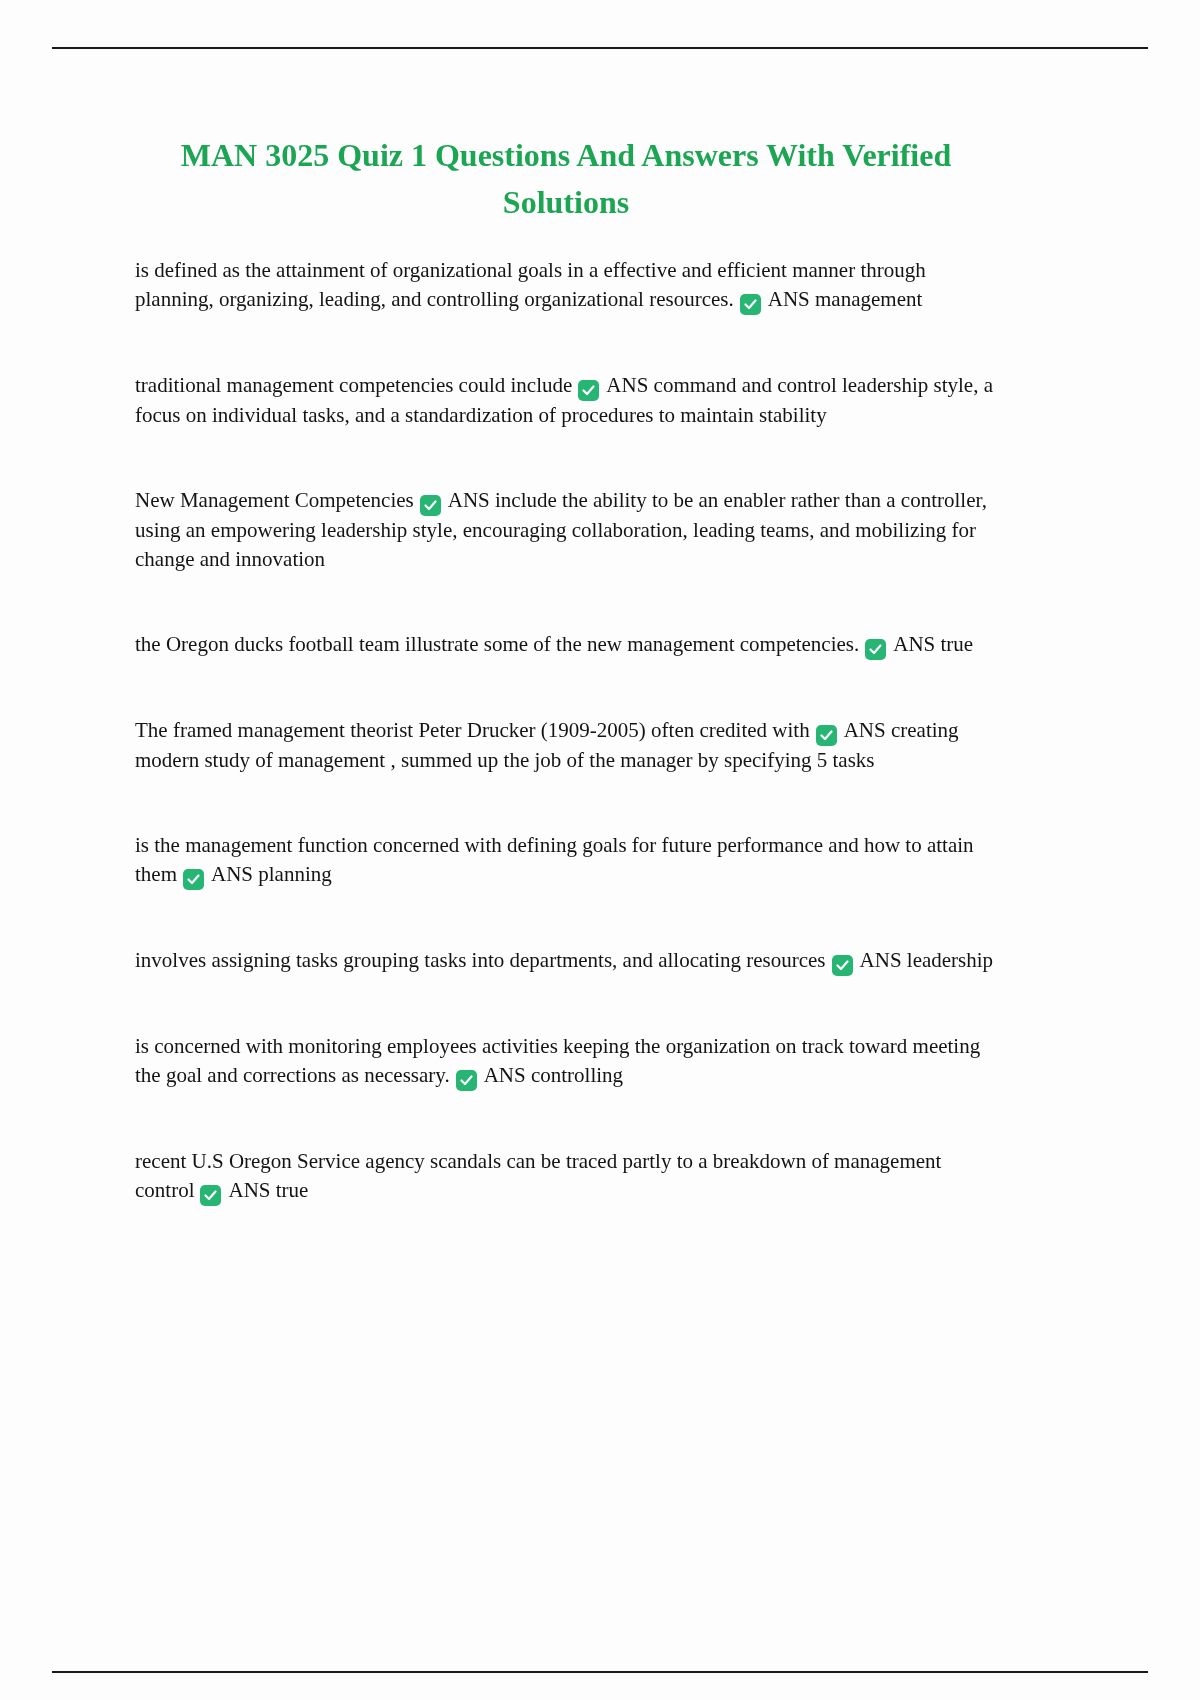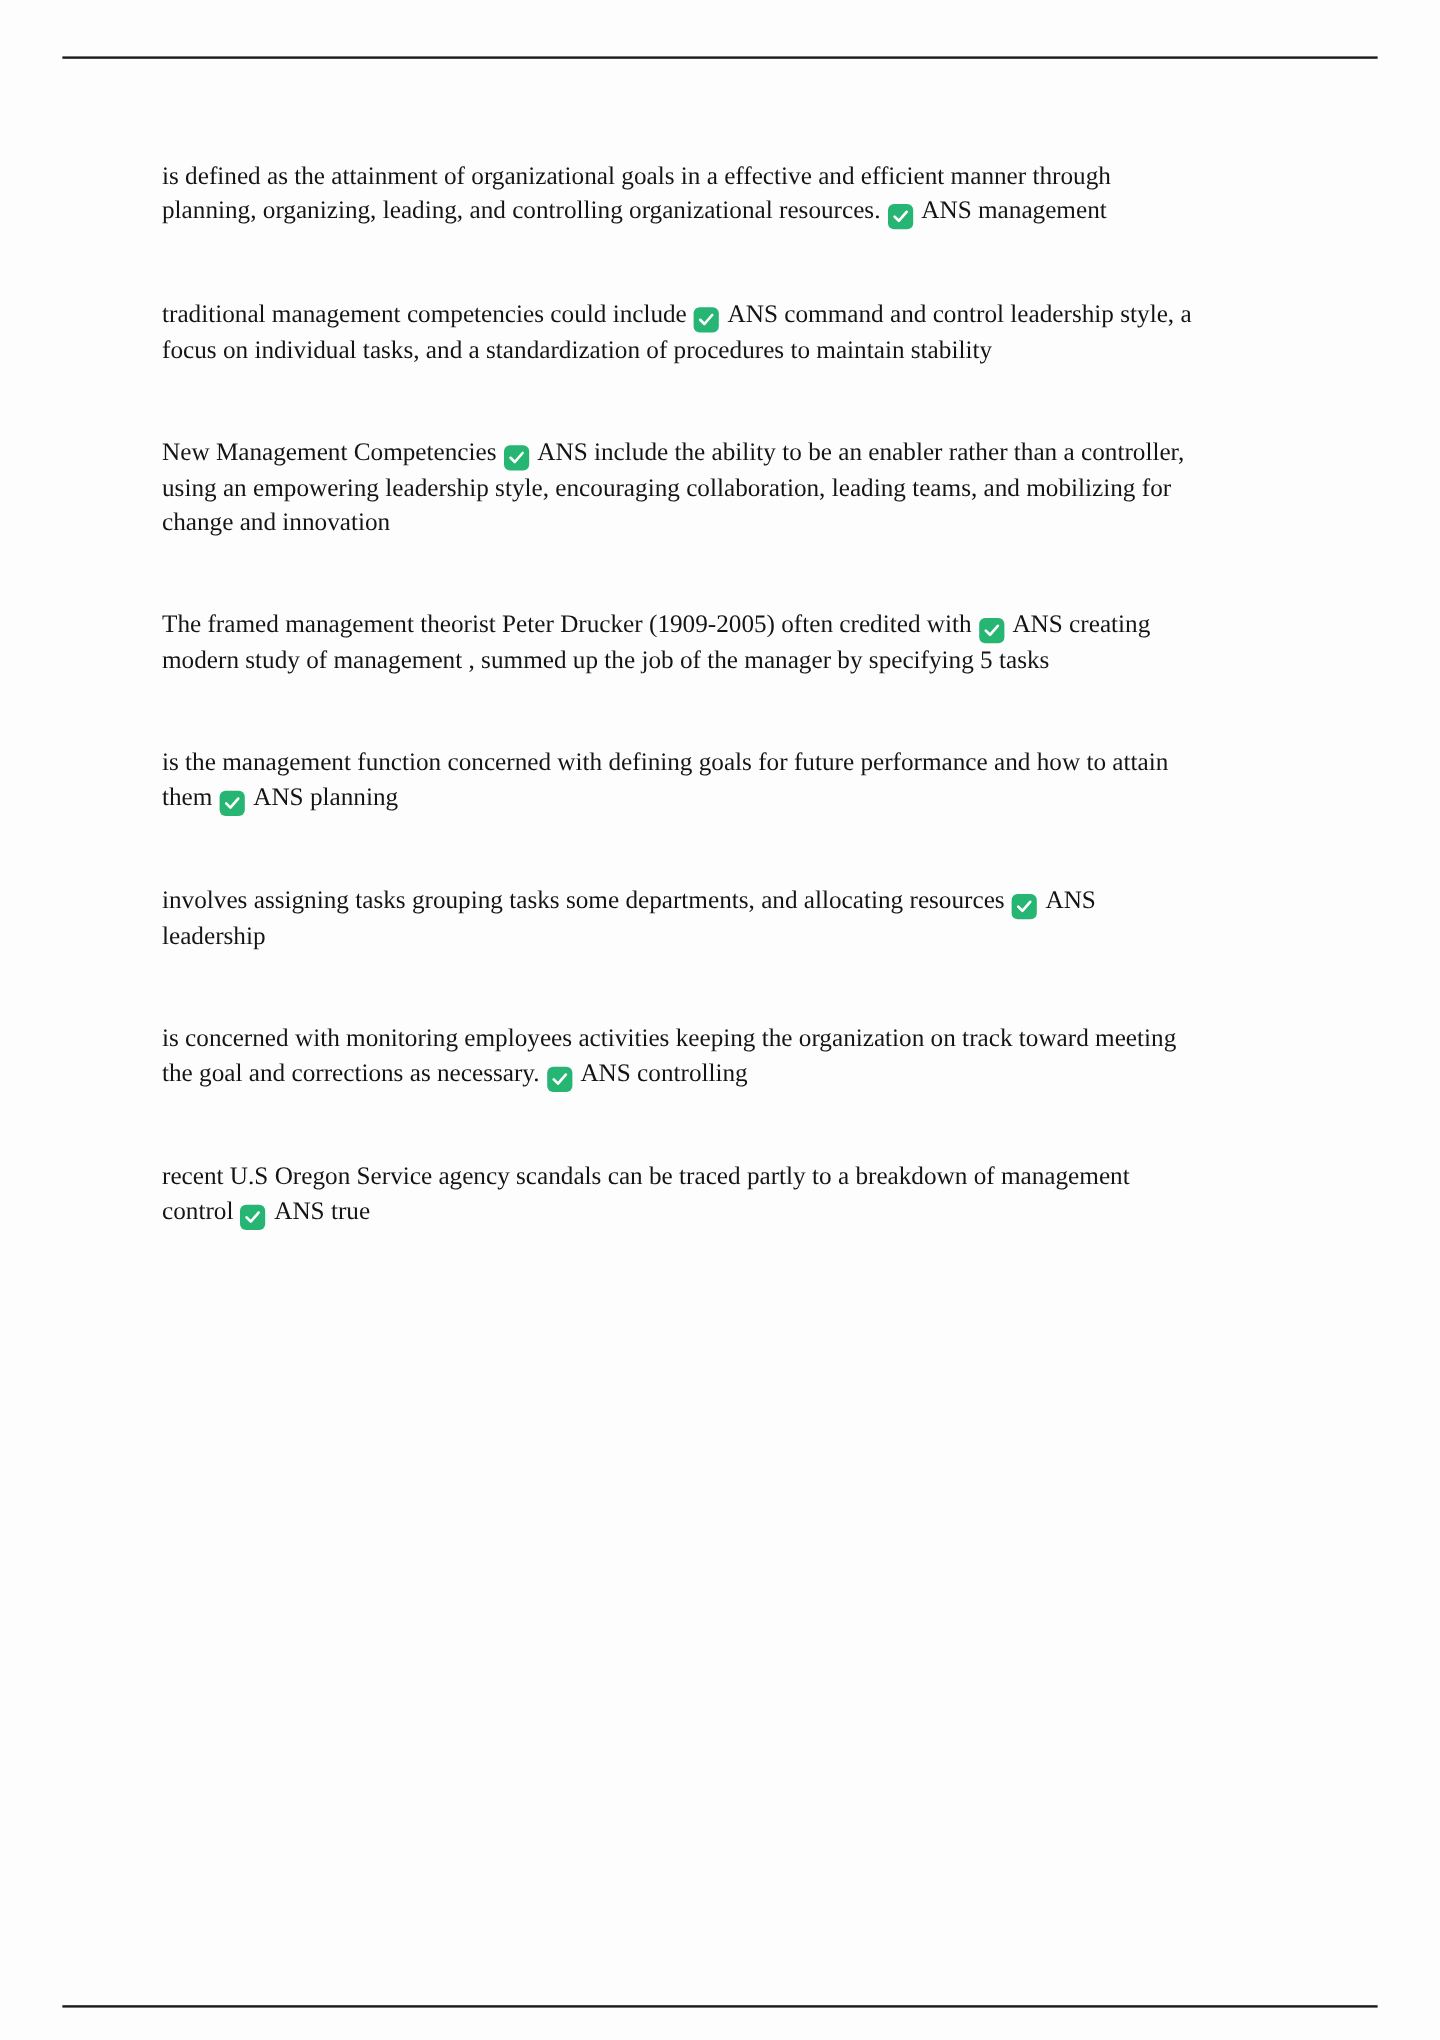--- a/index.html
+++ b/index.html
@@ -64,20 +64,21 @@
   }
   .check-badge svg { display: block; }
 </style>
 </head>
 <body>
 
 <div class="page-rule top"></div>
 <div class="page-rule bottom"></div>
 
 <div class="content">
+  <h1 class="doc-title">MAN 3025 Quiz 1 Questions And Answers With Verified Solutions</h1>
 
   <p class="qa-item">
     <span>is defined as the attainment of organizational goals in a effective and efficient manner through planning, organizing, leading, and controlling organizational resources.</span><span class="check-badge">
         <svg width="13" height="11" viewBox="0 0 13 11">
           <polyline points="1.5,5.5 5,9 11.5,1.5" fill="none" stroke="#ffffff" stroke-width="2.2" stroke-linecap="round" stroke-linejoin="round"></polyline>
         </svg>
       </span><span>ANS management</span>
   </p>
 
   <p class="qa-item">
@@ -89,39 +90,46 @@
   </p>
 
   <p class="qa-item">
     <span>New Management Competencies</span><span class="check-badge">
         <svg width="13" height="11" viewBox="0 0 13 11">
           <polyline points="1.5,5.5 5,9 11.5,1.5" fill="none" stroke="#ffffff" stroke-width="2.2" stroke-linecap="round" stroke-linejoin="round"></polyline>
         </svg>
       </span><span>ANS include the ability to be an enabler rather than a controller, using an empowering leadership style, encouraging collaboration, leading teams, and mobilizing for change and innovation</span>
   </p>
 
+  <p class="qa-item">
+    <span>the Oregon ducks football team illustrate some of the new management competencies.</span><span class="check-badge">
+        <svg width="13" height="11" viewBox="0 0 13 11">
+          <polyline points="1.5,5.5 5,9 11.5,1.5" fill="none" stroke="#ffffff" stroke-width="2.2" stroke-linecap="round" stroke-linejoin="round"></polyline>
+        </svg>
+      </span><span>ANS true</span>
+  </p>
 
   <p class="qa-item">
     <span>The framed management theorist Peter Drucker (1909-2005) often credited with</span><span class="check-badge">
         <svg width="13" height="11" viewBox="0 0 13 11">
           <polyline points="1.5,5.5 5,9 11.5,1.5" fill="none" stroke="#ffffff" stroke-width="2.2" stroke-linecap="round" stroke-linejoin="round"></polyline>
         </svg>
       </span><span>ANS creating modern study of management , summed up the job of the manager by specifying 5 tasks</span>
   </p>
 
   <p class="qa-item">
     <span>is the management function concerned with defining goals for future performance and how to attain them</span><span class="check-badge">
         <svg width="13" height="11" viewBox="0 0 13 11">
           <polyline points="1.5,5.5 5,9 11.5,1.5" fill="none" stroke="#ffffff" stroke-width="2.2" stroke-linecap="round" stroke-linejoin="round"></polyline>
         </svg>
       </span><span>ANS planning</span>
   </p>
 
   <p class="qa-item">
-    <span>involves assigning tasks grouping tasks some departments, and allocating resources</span><span class="check-badge">
+    <span>involves assigning tasks grouping tasks into departments, and allocating resources</span><span class="check-badge">
         <svg width="13" height="11" viewBox="0 0 13 11">
           <polyline points="1.5,5.5 5,9 11.5,1.5" fill="none" stroke="#ffffff" stroke-width="2.2" stroke-linecap="round" stroke-linejoin="round"></polyline>
         </svg>
       </span><span>ANS leadership</span>
   </p>
 
 
   <p class="qa-item">
     <span>is concerned with monitoring employees activities keeping the organization on track toward meeting the goal and corrections as necessary.</span><span class="check-badge">
         <svg width="13" height="11" viewBox="0 0 13 11">

